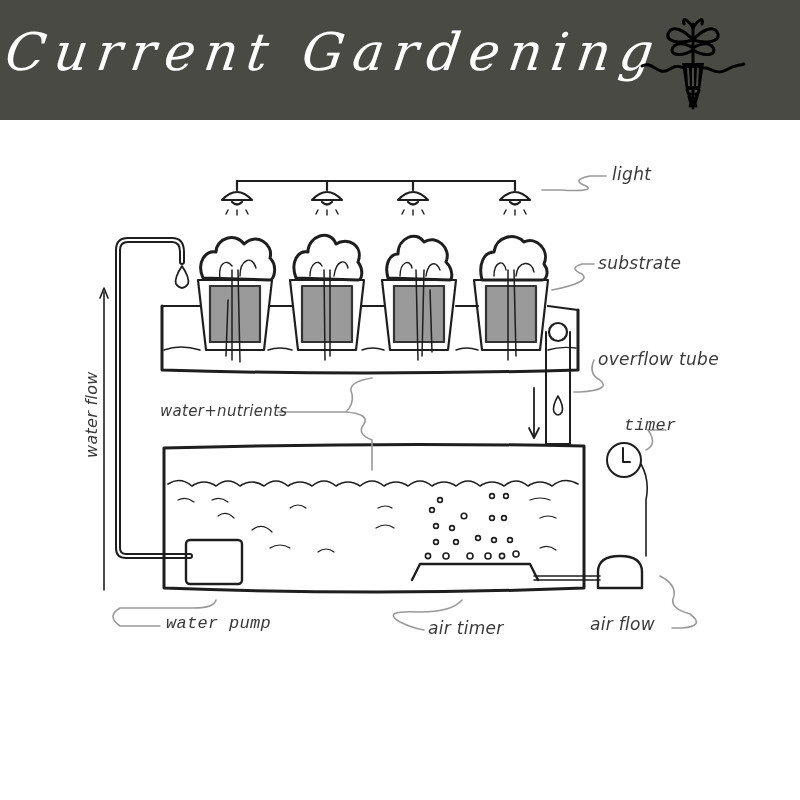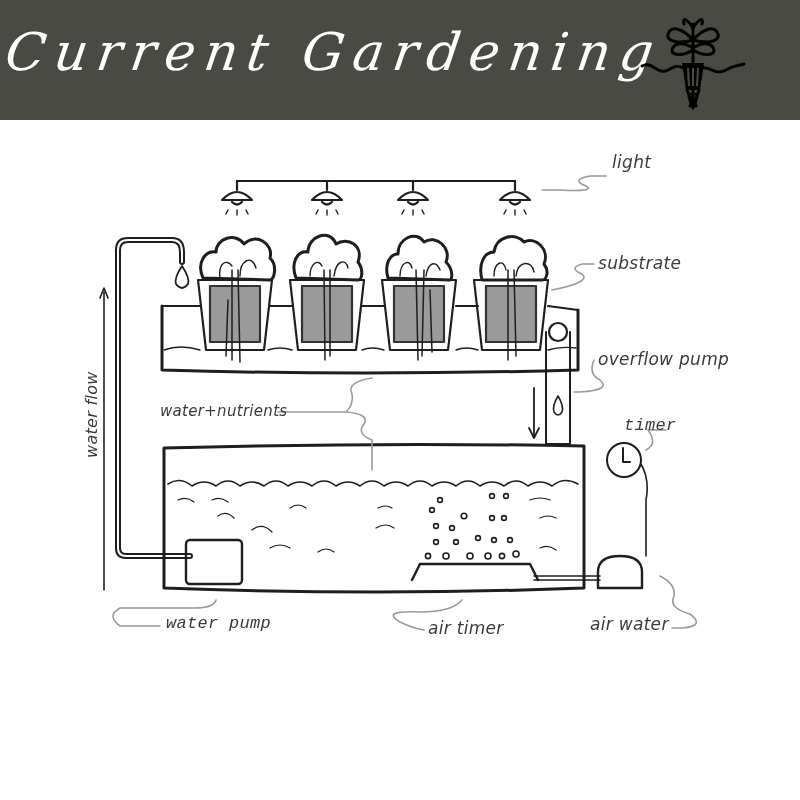--- a/index.html
+++ b/index.html
@@ -155,22 +155,22 @@
       <path d="M594 264 L582 264 Q568 268 582 274 Q592 282 552 290"></path>
       <path d="M594 360 Q588 374 600 380 Q612 390 580 392 L574 392"></path>
       <path d="M278 412 L346 412 Q354 404 352 394 Q346 382 372 378 M346 412 Q370 414 364 424 Q356 434 372 440 L372 470"></path>
       <path d="M666 430 L648 430 Q658 444 646 450"></path>
       <path d="M216 600 Q214 608 194 608 L120 608 Q106 616 120 626 L160 626"></path>
       <path d="M462 600 Q452 612 420 612 Q380 610 400 622 Q412 628 424 630"></path>
       <path d="M660 576 Q676 584 674 596 Q668 608 690 614 Q706 626 682 628 L672 628"></path>
     </g>
   </svg>
 
-  <div class="lbl" style="left:612px;top:32px;">light</div>
+  <div class="lbl" style="left:612px;top:44px;">light</div>
   <div class="lbl" style="left:598px;top:133px;">substrate</div>
-  <div class="lbl" style="left:598px;top:229px;">overflow pump</div>
+  <div class="lbl" style="left:598px;top:229px;">overflow tube</div>
   <div class="lbl" style="left:624px;top:296px;font-family:Liberation Mono, monospace;">timer</div>
   <div class="lbl" style="left:160px;top:282px;font-size:15px;text-align:center;">water+nutrients</div>
   <div class="lbl vertical" style="left:82px;top:338px;font-size:16px;">water flow</div>
   <div class="lbl" style="left:166px;top:494px;font-family:Liberation Mono, monospace;">water pump</div>
   <div class="lbl" style="left:428px;top:498px;">air timer</div>
-  <div class="lbl" style="left:590px;top:494px;">air water</div>
+  <div class="lbl" style="left:590px;top:494px;">air flow</div>
 </div>
 
 </body></html>

